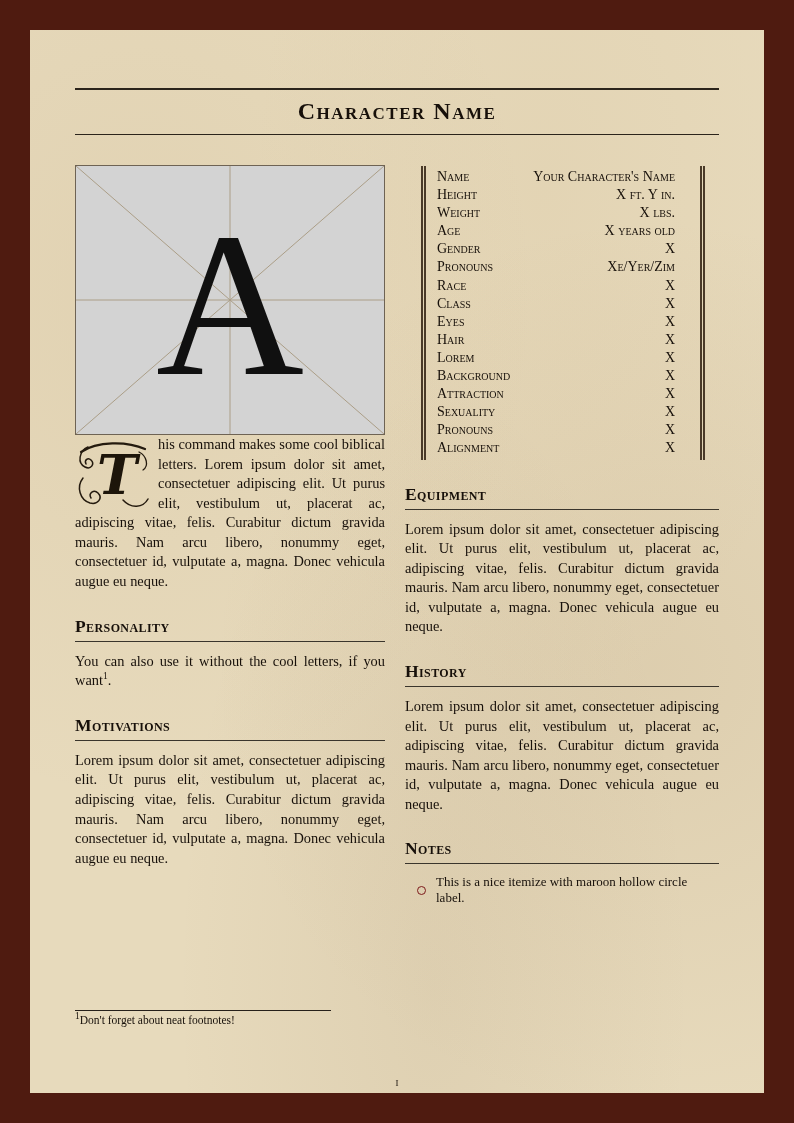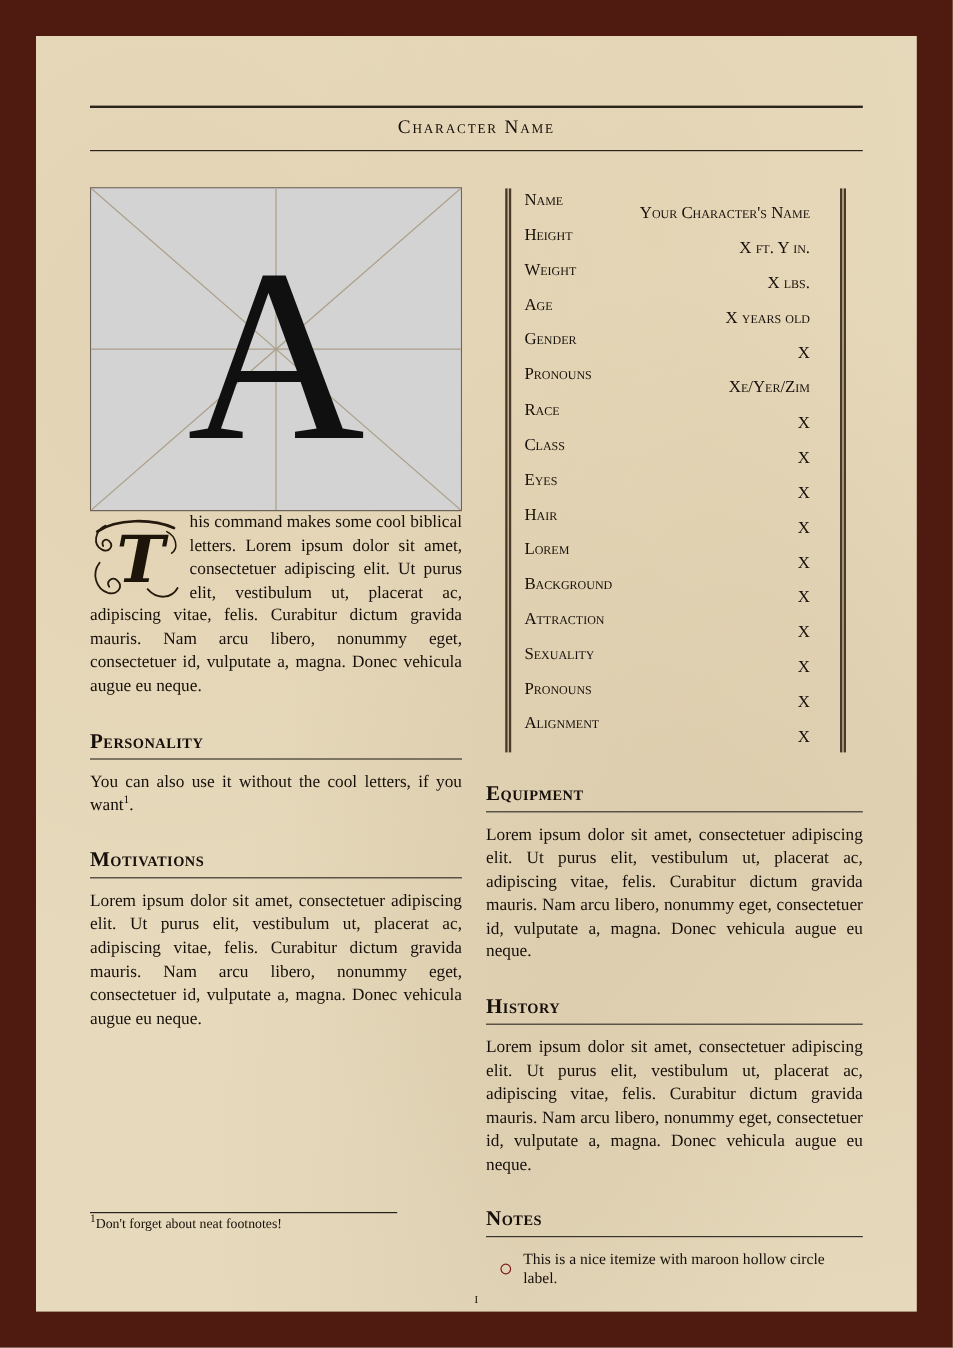--- a/index.html
+++ b/index.html
@@ -23,23 +23,23 @@
 
   
   .title-block{
     border-top:2px solid #2b241b;
     border-bottom:1.5px solid #2b241b;
     text-align:center;
     padding:8px 0 9px;
   }
   .title{
     font-variant:small-caps;
-    font-size:16px;
+    font-size:24px;
     letter-spacing:1.5px;
-    font-weight:normal;
+    font-weight:bold;
   }
 
   
   .columns{display:flex;gap:20px;margin-top:30px;}
   .col-left{width:310px;flex:none;}
   .col-right{flex:1;min-width:0;}
 
   
   .portrait{width:308px;height:268px;border:1px solid #6e6354;background:#d3d3d3;display:block;}
 
@@ -48,21 +48,21 @@
     margin:1px 14px 0 16px;
     border-left:5px double #4a3a28;
     border-right:5px double #4a3a28;
     padding:2px 25px 2px 11px;
   }
   .stats-row{
     display:flex;justify-content:space-between;
     font-variant:small-caps;
     font-size:14px;line-height:18.1px;
   }
-  .stats-value{text-align:center;white-space:nowrap;margin-top:11px;}
+  .stats-value{text-align:center;white-space:nowrap;}
 
   
   .heading{
     font-variant:small-caps;
     font-weight:bold;
     font-size:17.5px;
     letter-spacing:0.4px;
     border-bottom:1.2px solid #3a352c;
     padding-bottom:4px;
     margin:24px 0 10px 0;

